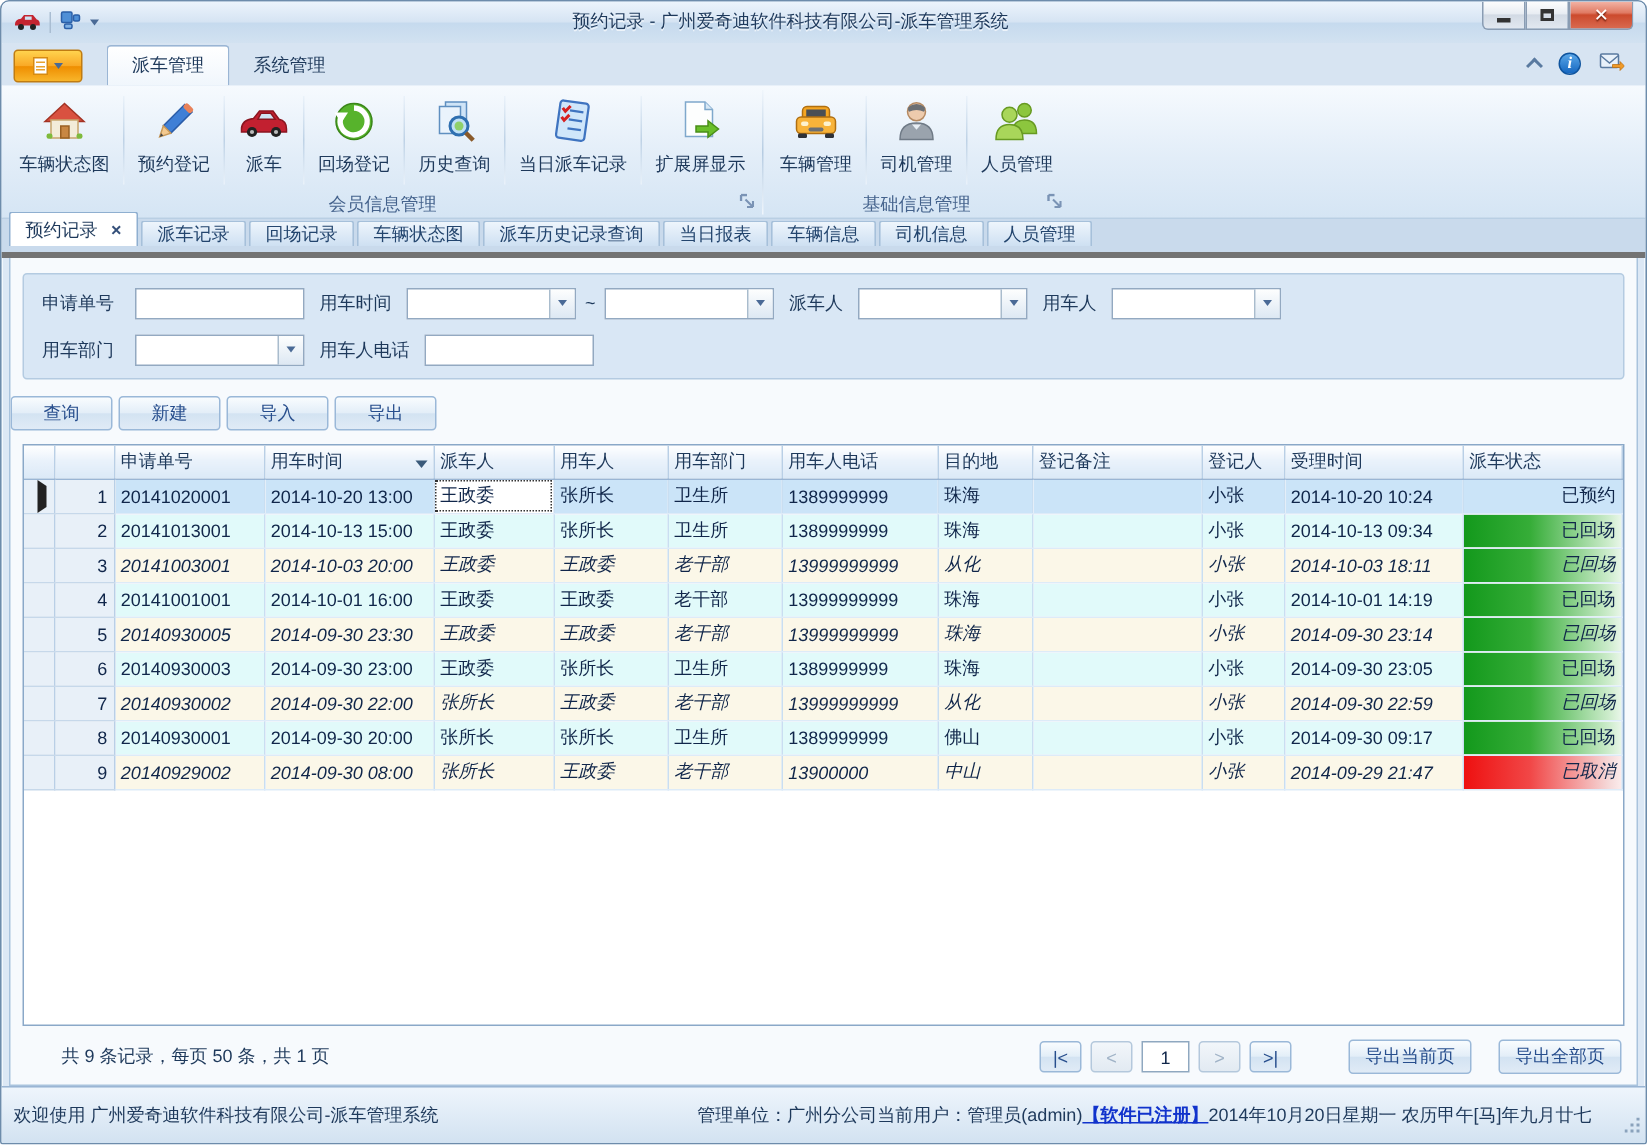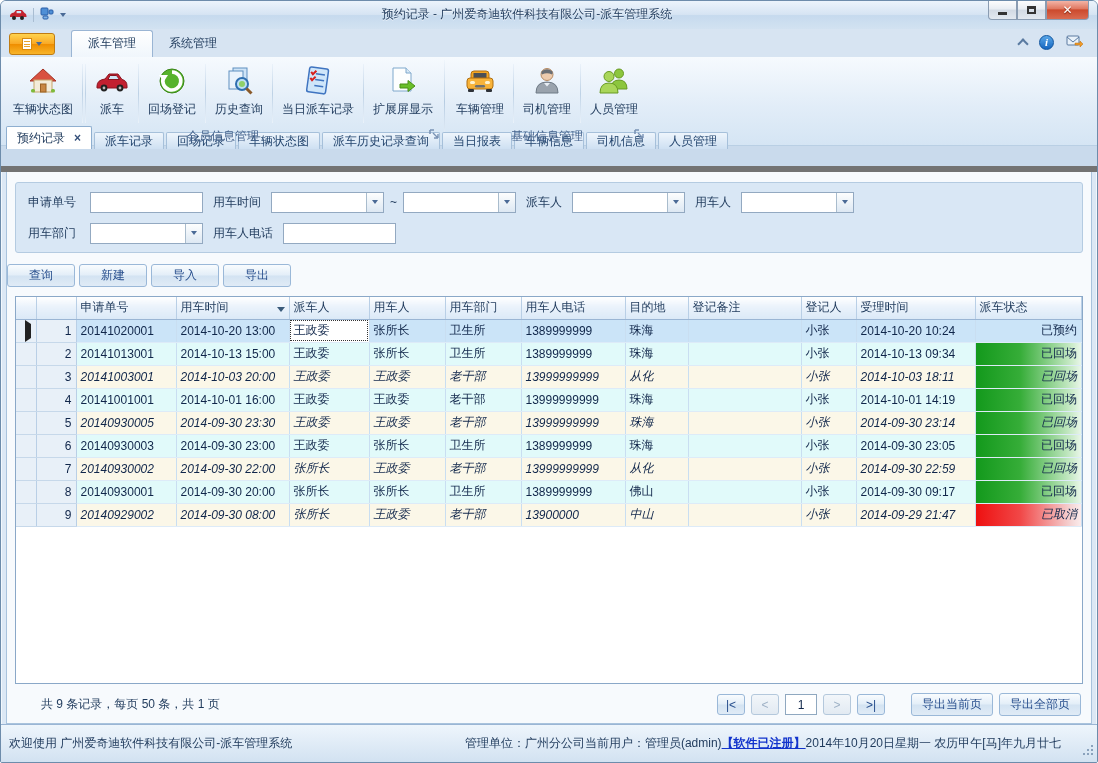--- a/index.html
+++ b/index.html
@@ -51,21 +51,21 @@
   .rgroup-buttons{flex:1;display:flex;align-items:stretch;padding:2px 2px 0;}
   .rbtn{display:flex;flex-direction:column;align-items:center;justify-content:flex-start;padding:3px 8px 1px;border-radius:3px;}
   .rbtn .icon{width:34px;height:36px;display:flex;align-items:center;justify-content:center;}
   .rbtn .lbl{margin-top:2px;color:#1e395b;white-space:nowrap;}
   .vsep{width:1px;margin:4px 1px;background:linear-gradient(180deg,#eaf2fa,#bed2e6 50%,#eaf2fa);}
   .gsep{width:1px;margin:2px 1px;background:linear-gradient(180deg,#f0f6fc,#b6cce2 50%,#f0f6fc);}
   .rgroup-label{height:18px;position:relative;display:flex;align-items:center;justify-content:center;color:#44628c;}
   .launcher{position:absolute;right:4px;bottom:3px;}
 
   
-  .doctabs{height:26px;background:#c9daec;display:flex;align-items:flex-end;padding:3px 5px 17px;gap:2px;border-bottom:6px solid #737373;}
+  .doctabs{height:26px;background:#c9daec;display:flex;align-items:flex-end;padding:3px 5px 4px;gap:2px;border-bottom:4px solid #737373;}
   .dtab{height:17px;padding:0 10px;display:flex;align-items:center;white-space:nowrap;color:#23456e;
     background:linear-gradient(180deg,#eef5fc,#cee0f2);border:1px solid #a6c0da;border-bottom:none;border-radius:2px 2px 0 0;}
   .dtab.active{height:23px;background:#ffffff;border-color:#8fafd0;color:#1e395b;}
   .tab-close{margin-left:9px;font-weight:bold;color:#35507a;font-size:12px;line-height:1;}
 
   
   .content{flex:1;margin:0 5px;border:1px solid #a9c3dd;border-top:none;background:#f7fafd;
     display:flex;flex-direction:column;overflow:hidden;}
 
   .search-panel{margin:10px 8px 0;background:#d9e7f5;border:1px solid #b4cbe1;border-radius:3px;padding:8px 12px;display:flex;flex-direction:column;gap:9px;}
@@ -105,21 +105,21 @@
   .sort-down{float:right;margin-top:8px;width:0;height:0;border-left:4px solid transparent;border-right:4px solid transparent;border-top:5px solid #3a5a7a;}
 
   
   .footer-row{display:flex;align-items:center;margin:9px 10px 7px;color:#1e395b;}
   .summary{margin-left:24px;flex:1;}
   .pager{display:flex;align-items:center;gap:6px;}
   .nav-btn{width:28px;height:21px;display:flex;align-items:center;justify-content:center;color:#274e8d;
     background:linear-gradient(180deg,#f9fcfe,#e3eef8 48%,#d3e3f2 52%,#e0ebf6);border:1px solid #9ab8d8;border-radius:3px;}
   .nav-btn.disabled{color:#9fb2c6;background:linear-gradient(180deg,#f2f6fa,#e2eaf2);border-color:#b4c8dc;}
   .page-input{width:32px;height:21px;border:1px solid #8fa8c0;text-align:center;font:inherit;color:#10264a;outline:none;}
-  .export-btn{min-width:80px;margin-left:0;}
+  .export-btn{min-width:80px;margin-left:12px;}
   .pager .gap{width:14px;}
 
   
   .statusbar{height:38px;background:linear-gradient(180deg,#eef5fc,#d2e2f1);border-top:1px solid #9ab5d4;
     display:flex;align-items:center;padding:0 8px;position:relative;}
   .sb-right{margin-left:auto;display:flex;align-items:center;margin-right:28px;}
   .sb-link{color:#1133cc;text-decoration:underline;font-weight:bold;}
   .grip{position:absolute;right:3px;bottom:3px;}
 </style>
 </head>
@@ -194,20 +194,33 @@
                 <polygon points="3,16 16,4 29,16" fill="#d95140" stroke="#a33324"></polygon>
                 <rect x="7" y="15" width="18" height="12" fill="#f3ecd9" stroke="#c8a56c"></rect>
                 <rect x="13.5" y="19" width="5.5" height="8" fill="#c88743" stroke="#9a6023"></rect>
                 <rect x="4" y="24" width="4" height="3.5" rx="1.5" fill="#7fba3c"></rect>
                 <rect x="24" y="24" width="4" height="3.5" rx="1.5" fill="#7fba3c"></rect>
               </svg>
           </span>
           <span class="lbl">车辆状态图</span>
         </div>
         <div class="vsep"></div>
+        <div class="rbtn">
+          <span class="icon">
+            <svg width="32" height="32" viewBox="0 0 32 32">
+                <g transform="rotate(45 16 16)">
+                  <rect x="13" y="3" width="7" height="20" fill="#3f7fd6" stroke="#2a5ca8"></rect>
+                  <rect x="13" y="1" width="7" height="4" rx="1.5" fill="#e8825a"></rect>
+                  <polygon points="13,23 20,23 16.5,30" fill="#f3c98f" stroke="#c89a5a"></polygon>
+                  <polygon points="15.4,27.6 17.6,27.6 16.5,30" fill="#444"></polygon>
+                </g>
+              </svg>
+          </span>
+          <span class="lbl">预约登记</span>
+        </div>
         <div class="vsep"></div>
         <div class="rbtn">
           <span class="icon">
             <svg width="34" height="32" viewBox="0 0 34 32">
                 <path d="M2 21 q0-6 8-7 l4-5 h9 l4 5.5 q5 1 5 6.5 v2 H2 z" fill="#c22030" stroke="#8a1520"></path>
                 <path d="M15 10.5 h6.5 l3 4 H13 z" fill="#cfe4f4" stroke="#8a1520"></path>
                 <circle cx="9" cy="23" r="3.4" fill="#222"></circle>
                 <circle cx="9" cy="23" r="1.4" fill="#bbb"></circle>
                 <circle cx="25" cy="23" r="3.4" fill="#222"></circle>
                 <circle cx="25" cy="23" r="1.4" fill="#bbb"></circle>

